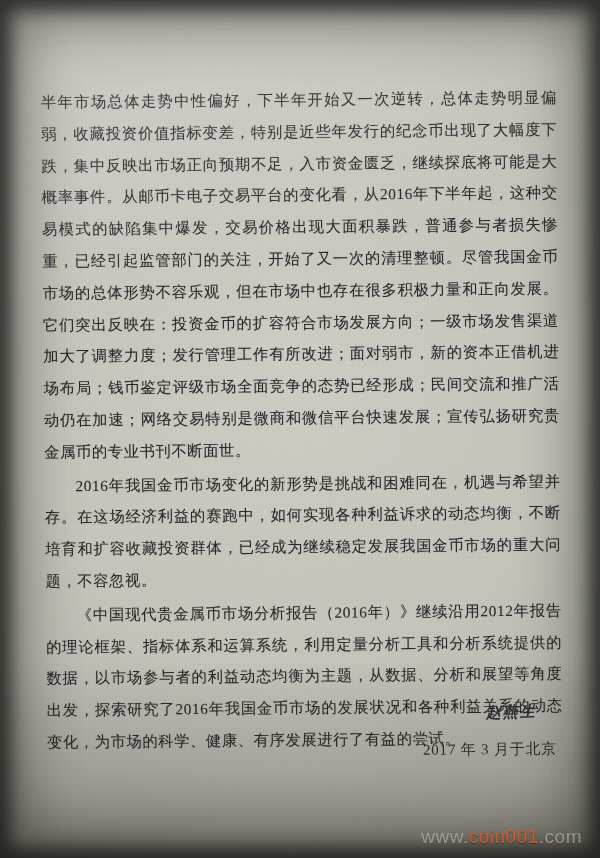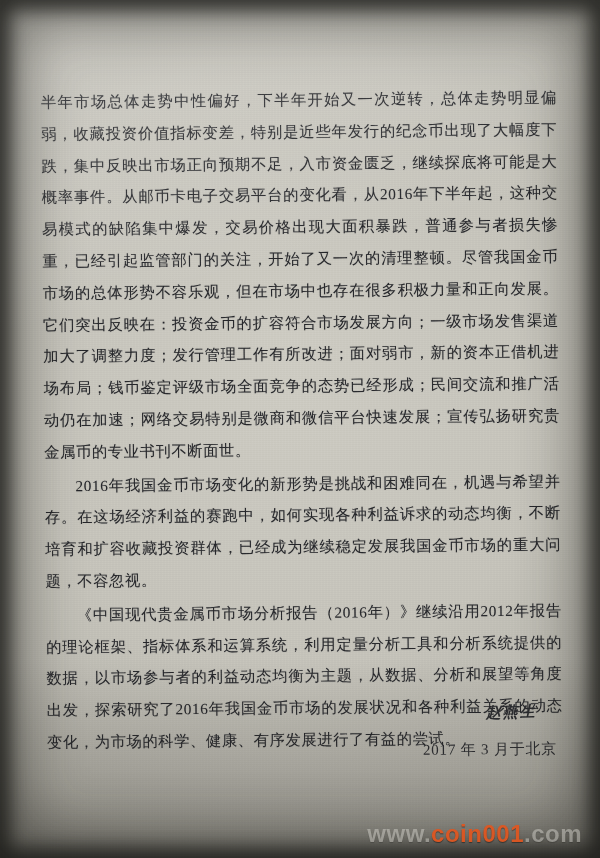--- a/index.html
+++ b/index.html
@@ -94,22 +94,22 @@
     letter-spacing: 0.8px;
     color: #2a2b2f;
     font-family: "Liberation Serif", serif;
   }
   #watermark {
     position: absolute;
     right: 18px;
     bottom: 10px;
     z-index: 6;
     font-family: "Liberation Sans", sans-serif;
-    font-size: 24px;
-    font-weight: bold;
+    font-size: 19px;
+    font-weight: normal;
     letter-spacing: 0.5px;
     color: #e2561f;
     text-shadow: 0 1px 1px rgba(0,0,0,0.45);
     opacity: 0.92;
   }
   #watermark .dim {
     color: #cfcec7;
     opacity: 0.55;
     text-shadow: 0 1px 1px rgba(0,0,0,0.35);
   }

